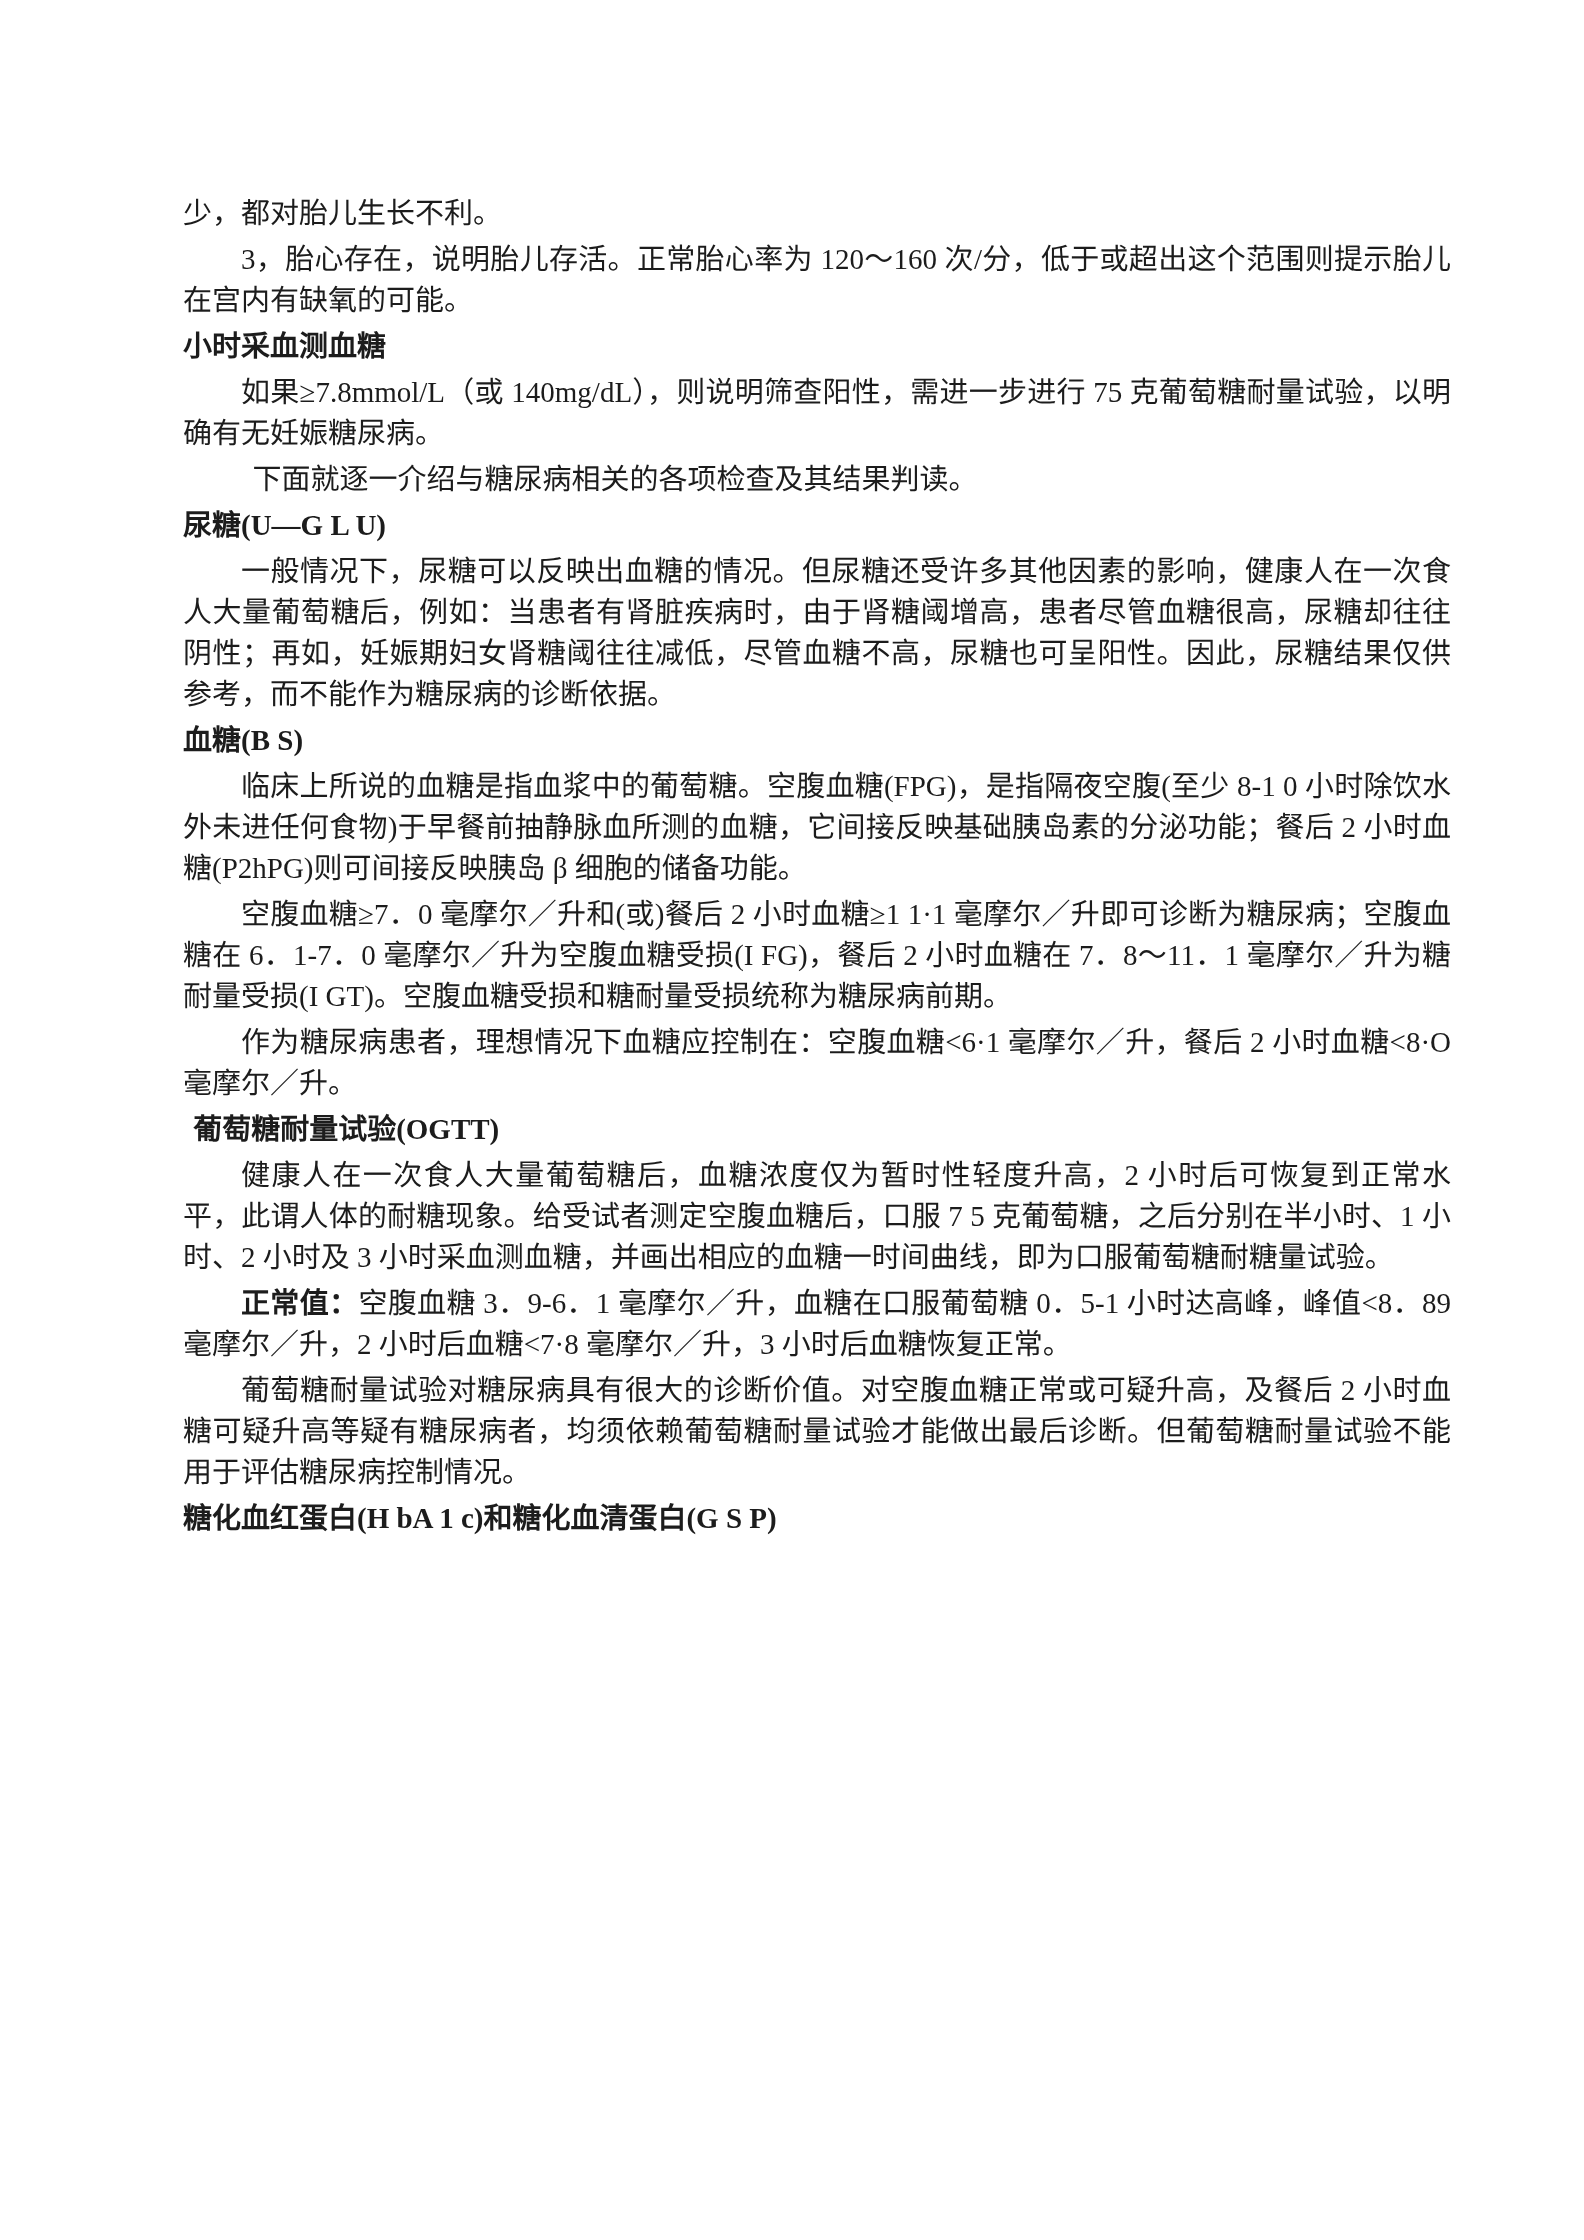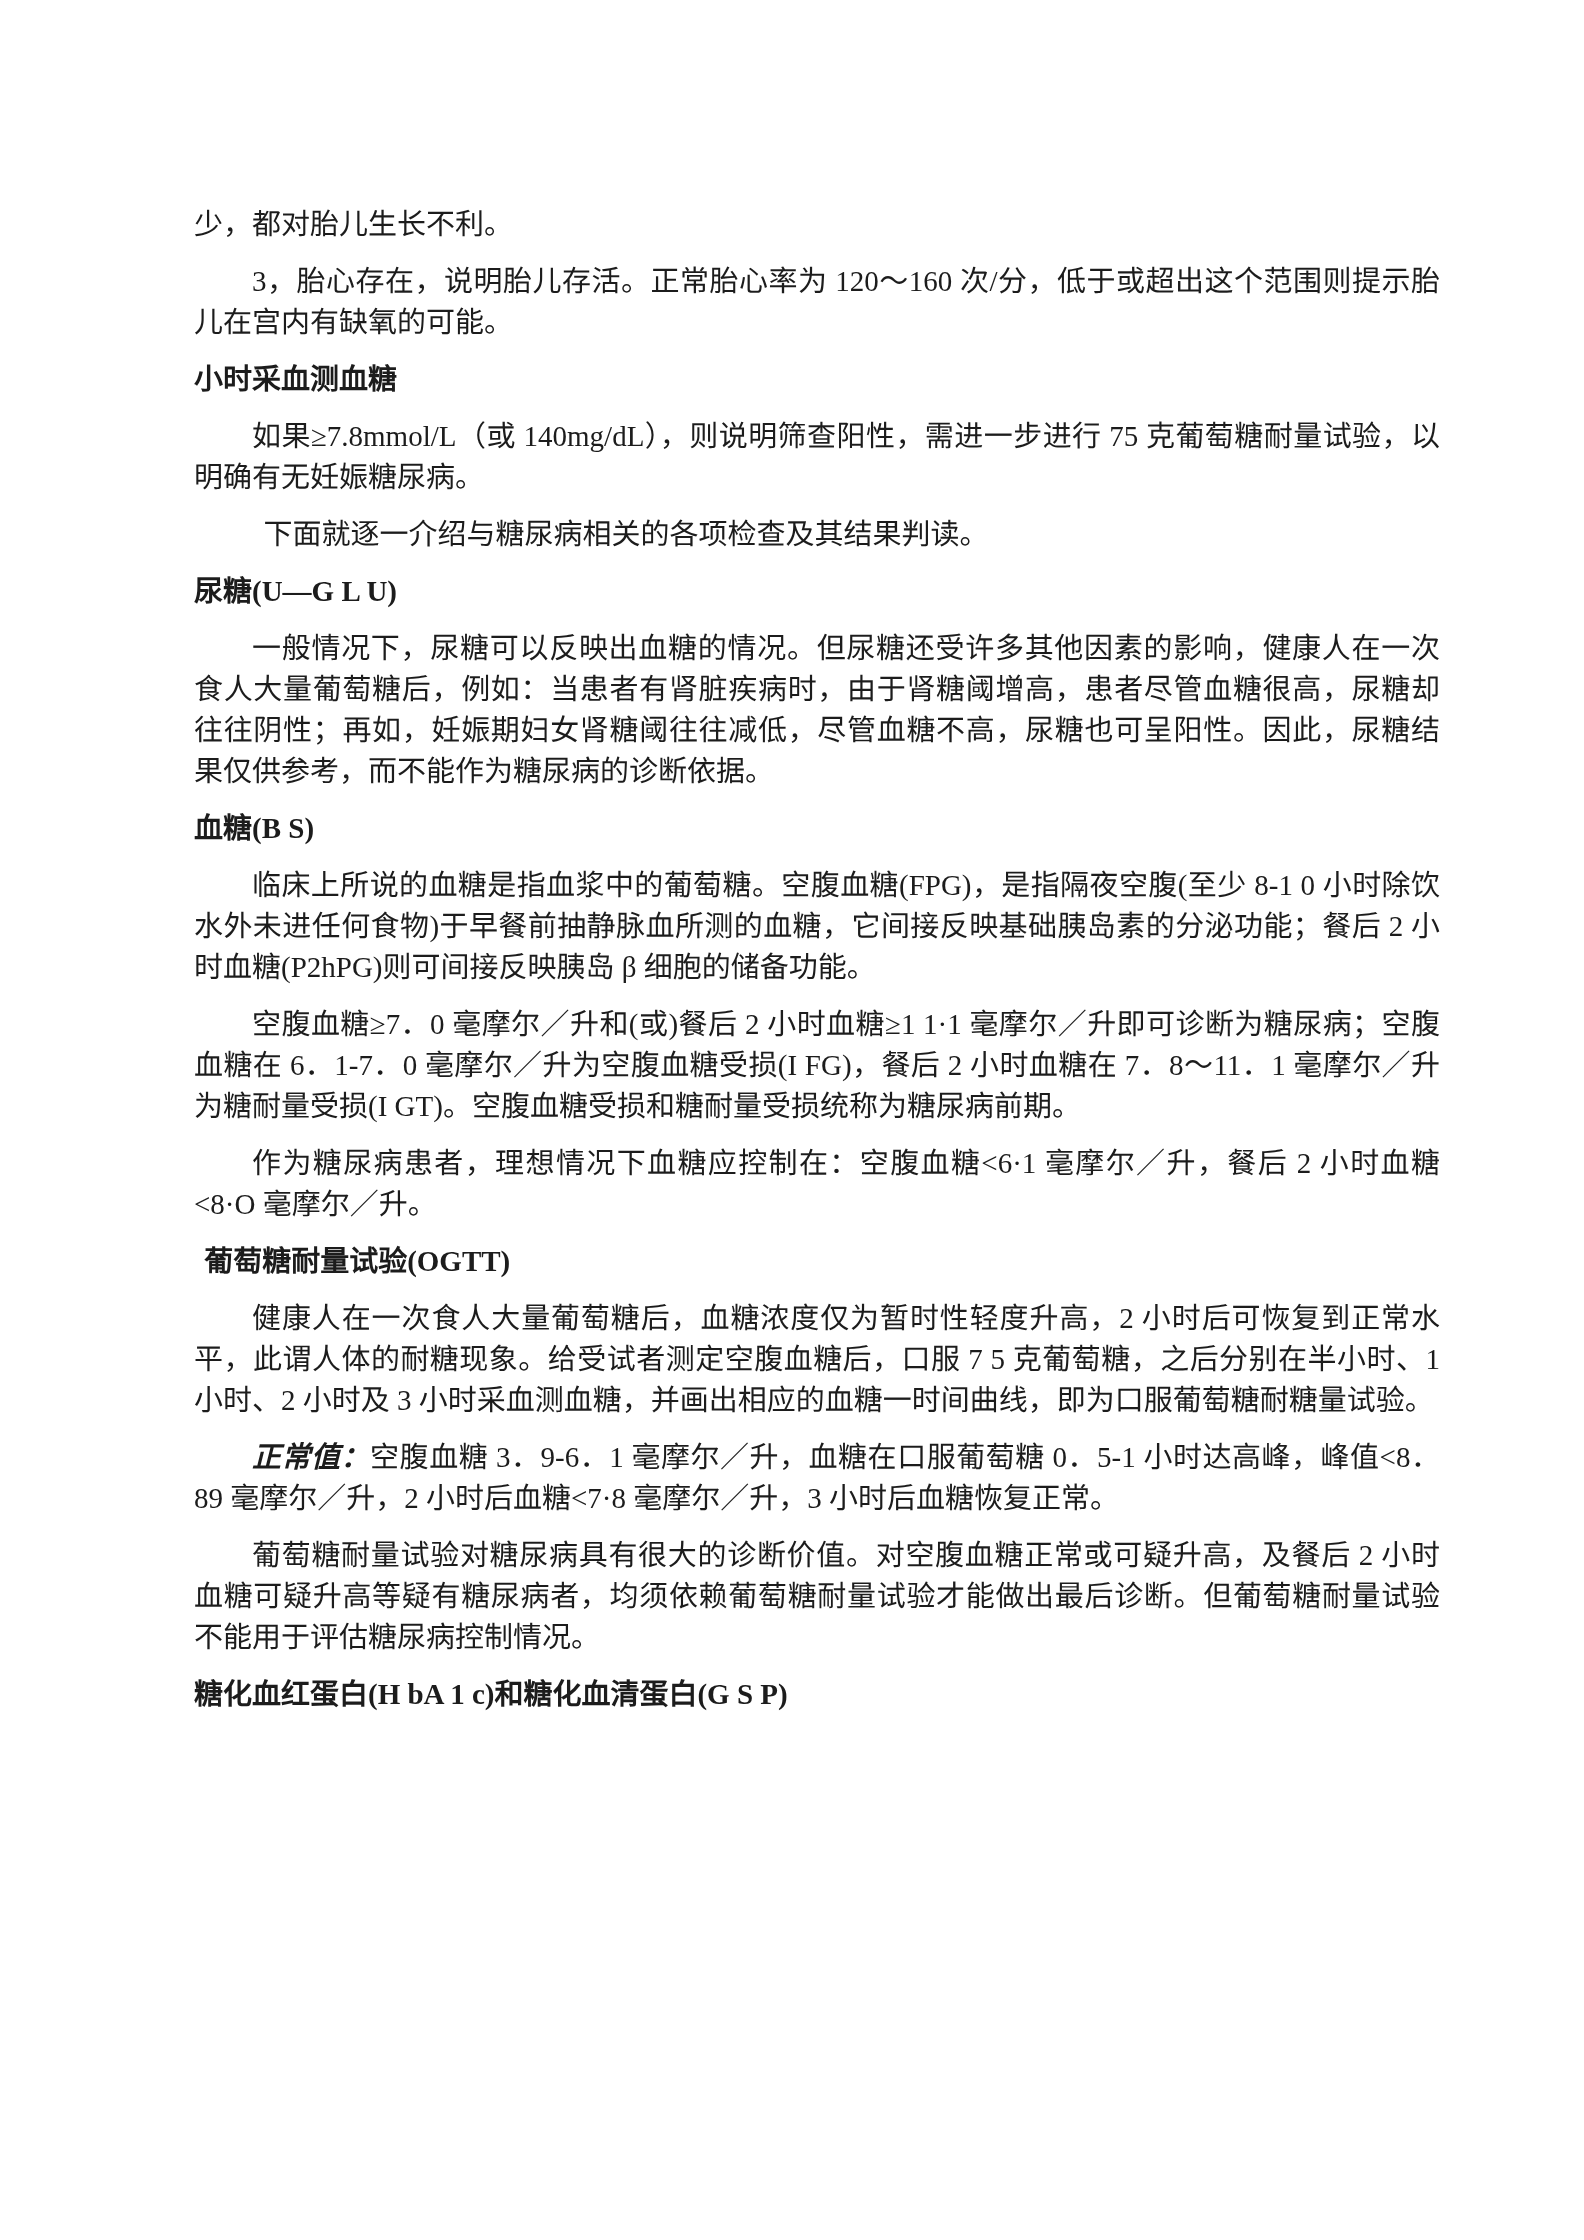--- a/index.html
+++ b/index.html
@@ -18,34 +18,34 @@
     left: 178px;
     top: 188px;
     width: 1278px;
     font-family: "Liberation Serif", "DejaVu Serif", serif;
     font-size: 29px;
     line-height: 41px;
     color: #1c1c1c;
     text-align: justify;
   }
   .para, .heading {
-    margin: 16px;
+    margin: 5px;
     padding: 0;
     font-size: 29px;
     line-height: 41px;
     font-weight: normal;
   }
   .heading {
     font-weight: bold;
   }
   .indent { text-indent: 2em; }
   .indent-wide { text-indent: 2.4em; }
   .no-indent { text-indent: 0; }
   .inset { text-indent: 0.35em; }
-  .lead { font-weight: bold; font-style: italic; }
+  .lead { font-weight: bold; }
 </style>
 </head>
 <body style="background: rgb(255, 255, 255);">
 
 <div class="doc-content" style="color: rgb(28, 28, 28);">
   <p class="para no-indent">少，都对胎儿生长不利。</p>
   <p class="para indent">3，胎心存在，说明胎儿存活。正常胎心率为 120～160 次/分，低于或超出这个范围则提示胎儿在宫内有缺氧的可能。</p>
   <h2 class="heading">小时采血测血糖</h2>
   <p class="para indent">如果≥7.8mmol/L（或 140mg/dL），则说明筛查阳性，需进一步进行 75 克葡萄糖耐量试验，以明确有无妊娠糖尿病。</p>
   <p class="para indent-wide">下面就逐一介绍与糖尿病相关的各项检查及其结果判读。</p>

